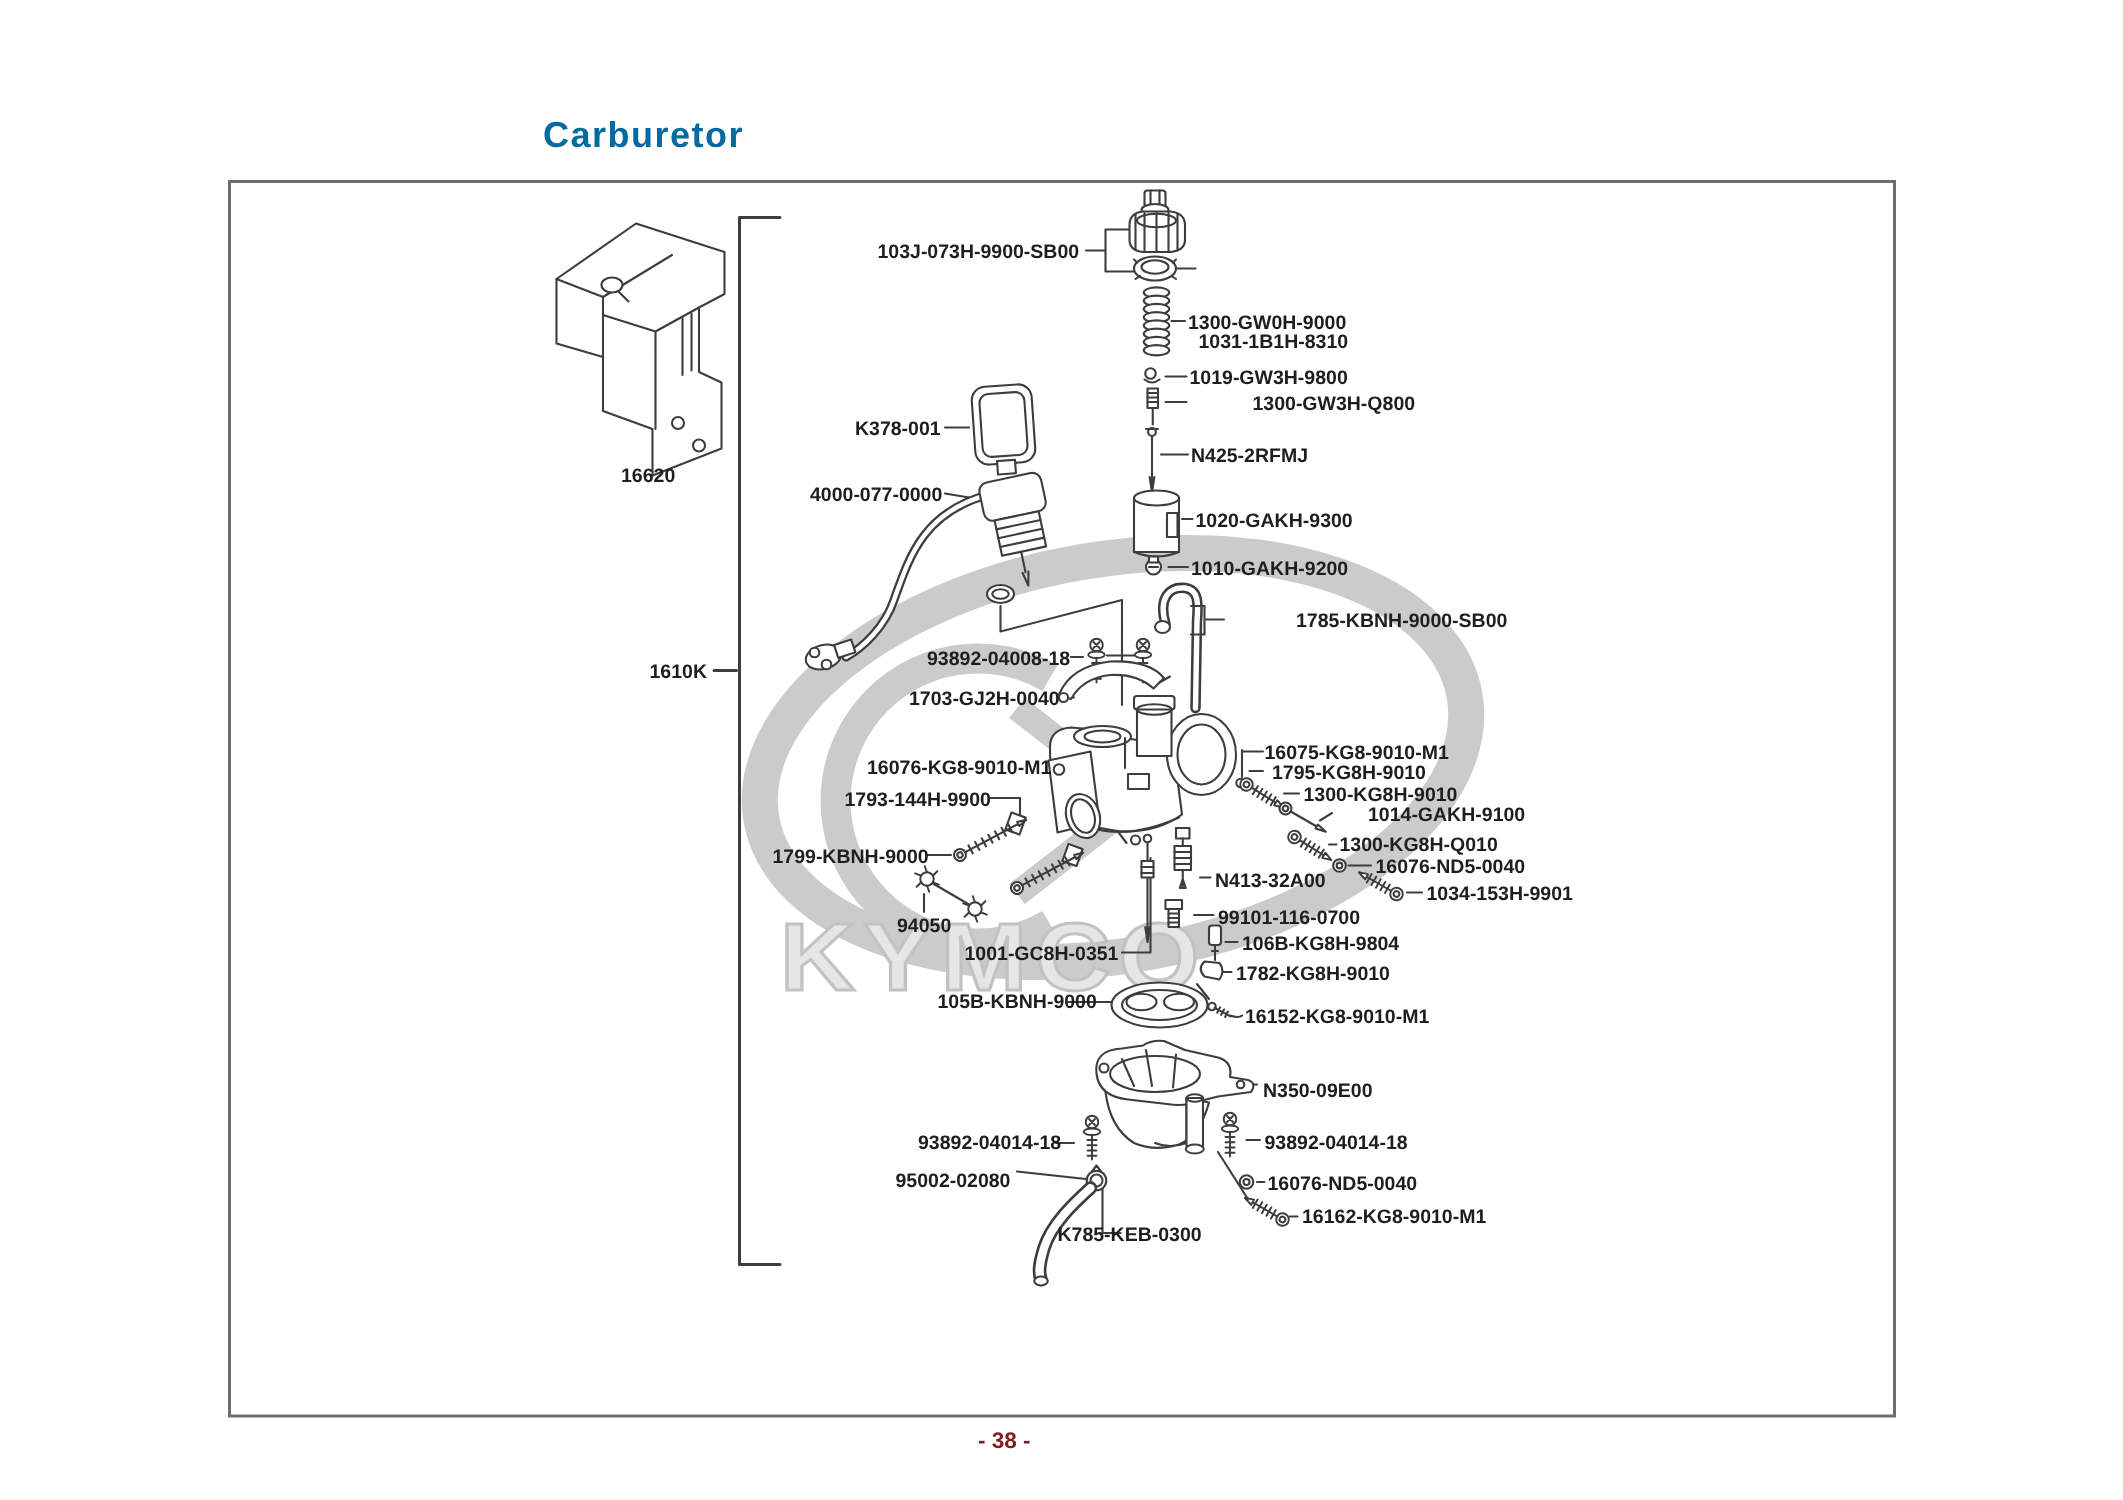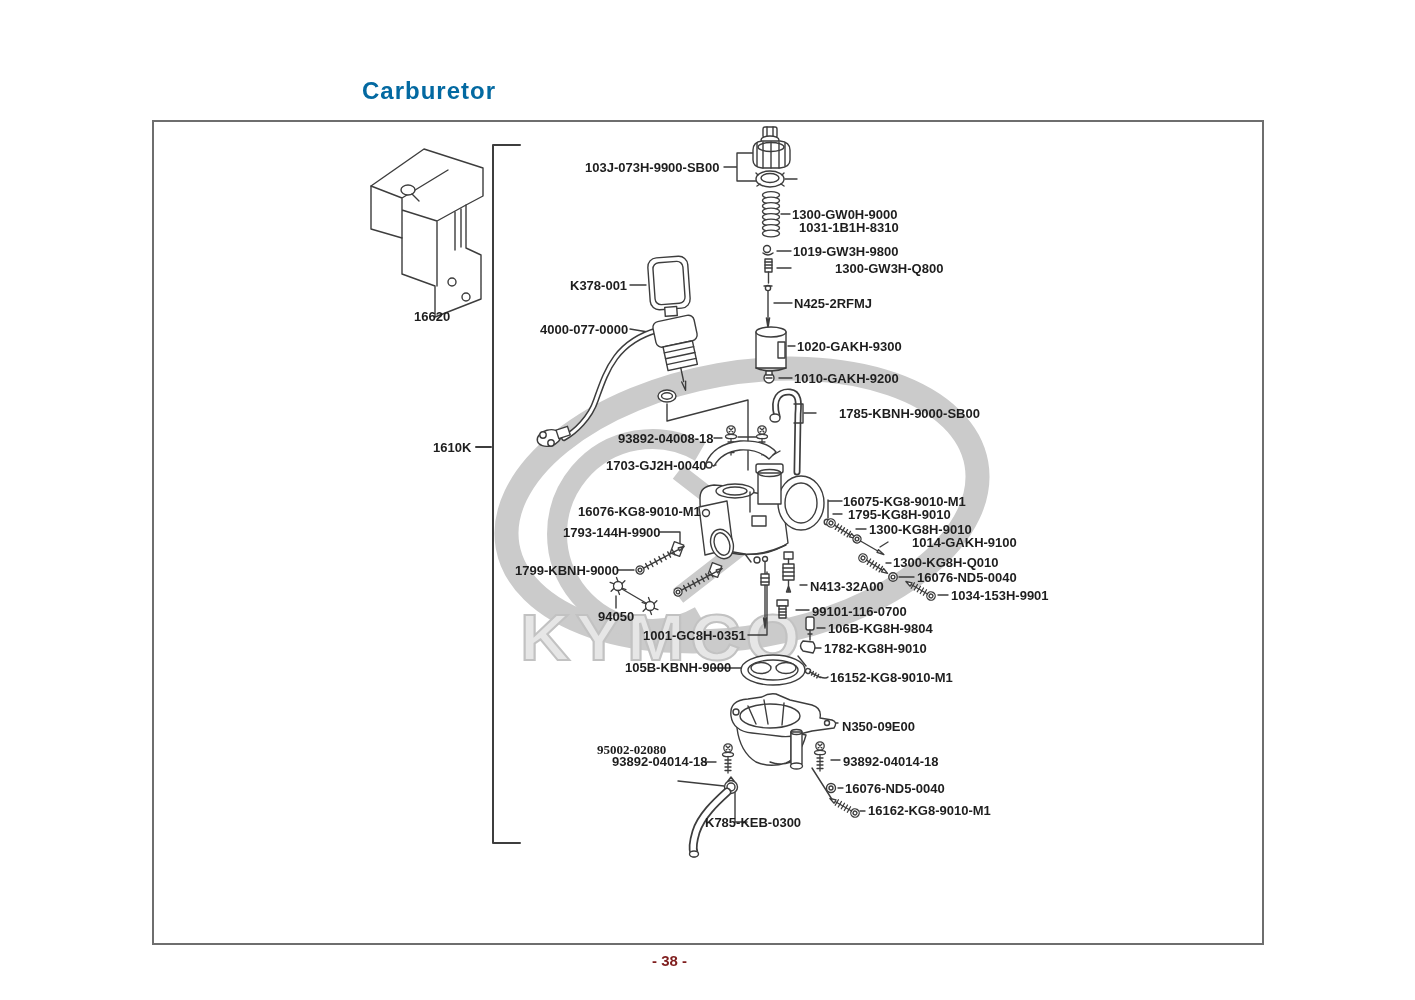--- a/index.html
+++ b/index.html
@@ -294,21 +294,21 @@
   </svg>
 
   <div class="lbl" style="left:585px;top:160px;">103J-073H-9900-SB00</div>
   <div class="lbl" style="left:799px;top:172px;margin-top:48px;">1031-1B1H-8310</div>
   <div class="lbl" style="left:792px;top:207px;">1300-GW0H-9000</div>
   <div class="lbl" style="left:793px;top:244px;">1019-GW3H-9800</div>
   <div class="lbl" style="left:835px;top:261px;">1300-GW3H-Q800</div>
   <div class="lbl" style="left:794px;top:296px;">N425-2RFMJ</div>
   <div class="lbl" style="left:797px;top:339px;">1020-GAKH-9300</div>
   <div class="lbl" style="left:794px;top:371px;">1010-GAKH-9200</div>
-  <div class="lbl" style="left:839px;top:406px;">1785-KBNH-9000-SB00</div>
+  <div class="lbl" style="left:864px;top:406px;">1785-KBNH-9000-SB00</div>
   <div class="lbl" style="left:570px;top:278px;">K378-001</div>
   <div class="lbl" style="left:414px;top:309px;">16620</div>
   <div class="lbl" style="left:540px;top:322px;">4000-077-0000</div>
   <div class="lbl" style="left:433px;top:440px;">1610K</div>
   <div class="lbl" style="left:618px;top:431px;">93892-04008-18</div>
   <div class="lbl" style="left:606px;top:458px;">1703-GJ2H-0040</div>
   <div class="lbl" style="left:578px;top:504px;">16076-KG8-9010-M1</div>
   <div class="lbl" style="left:563px;top:525px;">1793-144H-9900</div>
   <div class="lbl" style="left:515px;top:563px;">1799-KBNH-9000</div>
   <div class="lbl" style="left:598px;top:609px;">94050</div>
@@ -322,19 +322,19 @@
   <div class="lbl" style="left:810px;top:579px;">N413-32A00</div>
   <div class="lbl" style="left:812px;top:604px;">99101-116-0700</div>
   <div class="lbl" style="left:643px;top:628px;">1001-GC8H-0351</div>
   <div class="lbl" style="left:828px;top:621px;">106B-KG8H-9804</div>
   <div class="lbl" style="left:824px;top:641px;">1782-KG8H-9010</div>
   <div class="lbl" style="left:625px;top:660px;">105B-KBNH-9000</div>
   <div class="lbl" style="left:830px;top:670px;">16152-KG8-9010-M1</div>
   <div class="lbl" style="left:842px;top:719px;">N350-09E00</div>
   <div class="lbl" style="left:612px;top:754px;">93892-04014-18</div>
   <div class="lbl" style="left:843px;top:754px;">93892-04014-18</div>
-  <div class="lbl" style="left:597px;top:742px;font-family:Liberation Serif, serif;">95002-02080</div>
+  <div class="lbl" style="left:597px;top:779px;">95002-02080</div>
   <div class="lbl" style="left:845px;top:781px;">16076-ND5-0040</div>
   <div class="lbl" style="left:868px;top:803px;">16162-KG8-9010-M1</div>
   <div class="lbl" style="left:705px;top:815px;">K785-KEB-0300</div>
 
   <div class="pageno">- 38 -</div>
 </div>
 
 </body></html>

